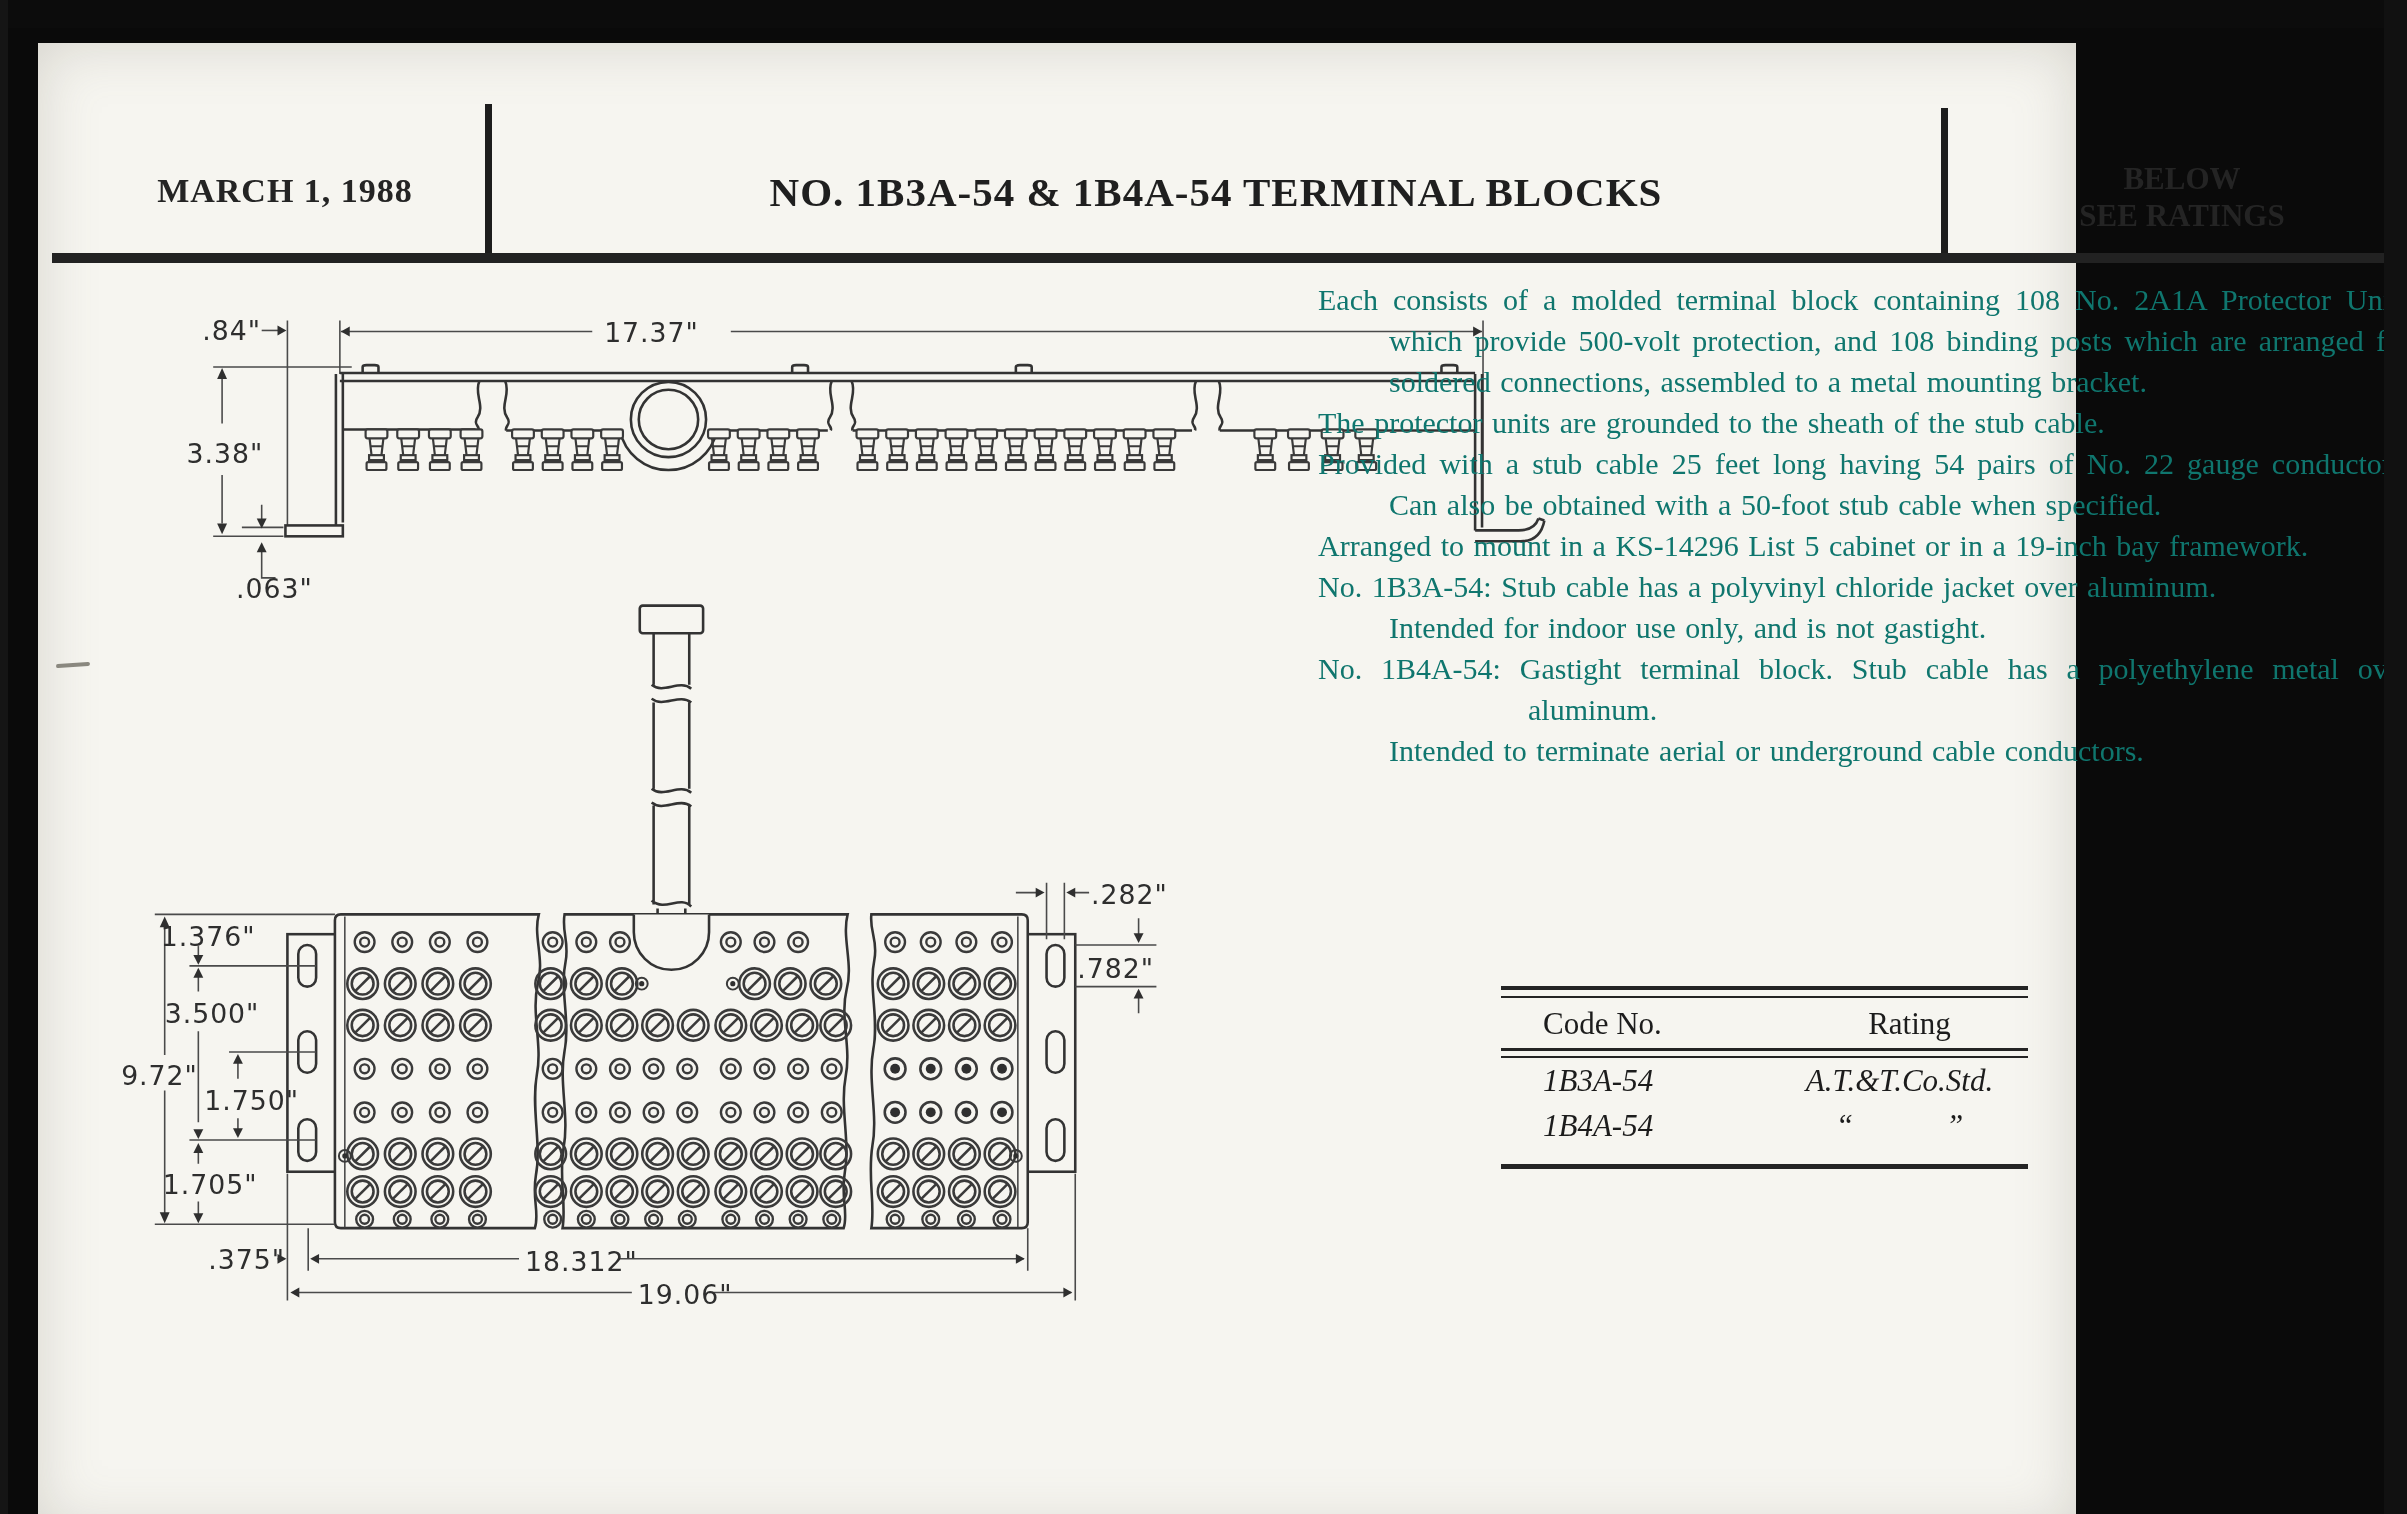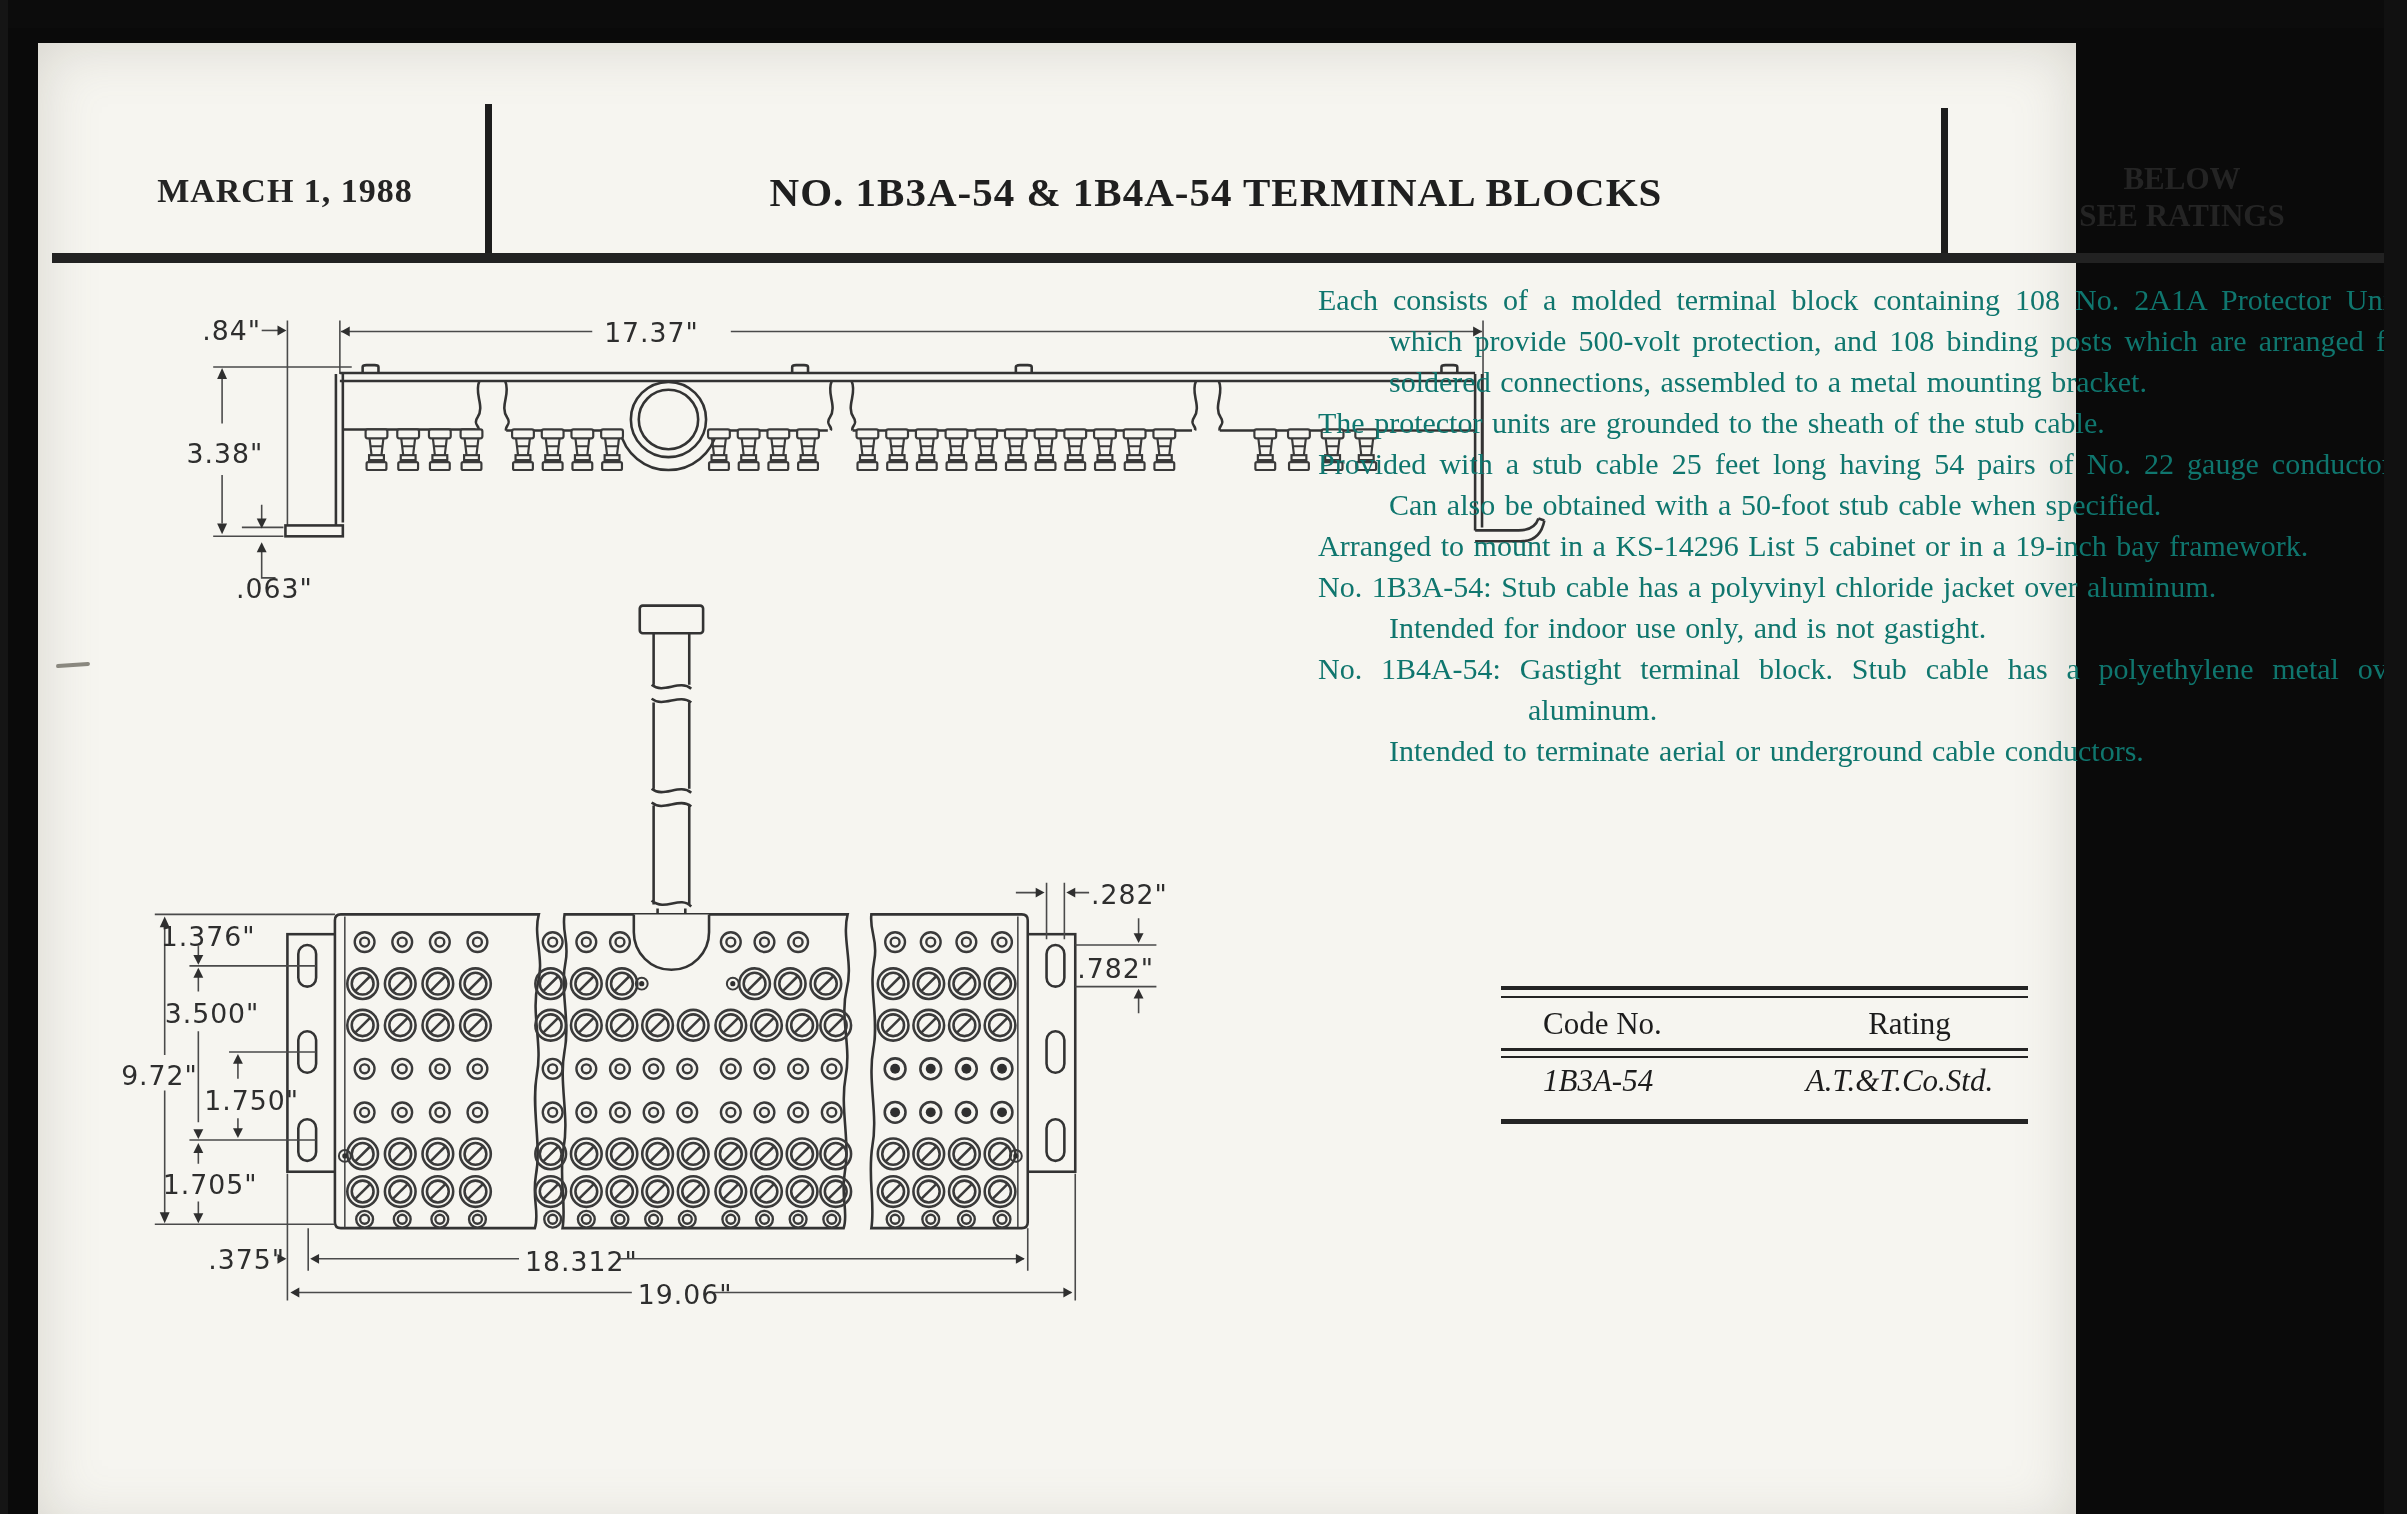--- a/index.html
+++ b/index.html
@@ -1008,20 +1008,24 @@
     <div class="rt-row rt-hdr">
       <div class="rt-c1">Code No.</div>
       <div class="rt-c2">Rating</div>
     </div>
     <div class="rt-mid"></div>
     <div class="rt-body">
       <div class="rt-row">
         <div class="rt-c1">1B3A-54</div>
         <div class="rt-c2">A.T.&amp;T.Co.Std.</div>
       </div>
+      <div class="rt-row">
+        <div class="rt-c1">1B4A-54</div>
+        <div class="rt-c2">“   ”</div>
+      </div>
     </div>
     <div class="rt-bot"></div>
   </div>
 
   <div class="abs foot-left">Property of AT&amp;T</div>
   <div class="abs foot-right">Printed in U.S.A.</div>
 
   <div class="abs stray-dash"></div>
 </div>
 

